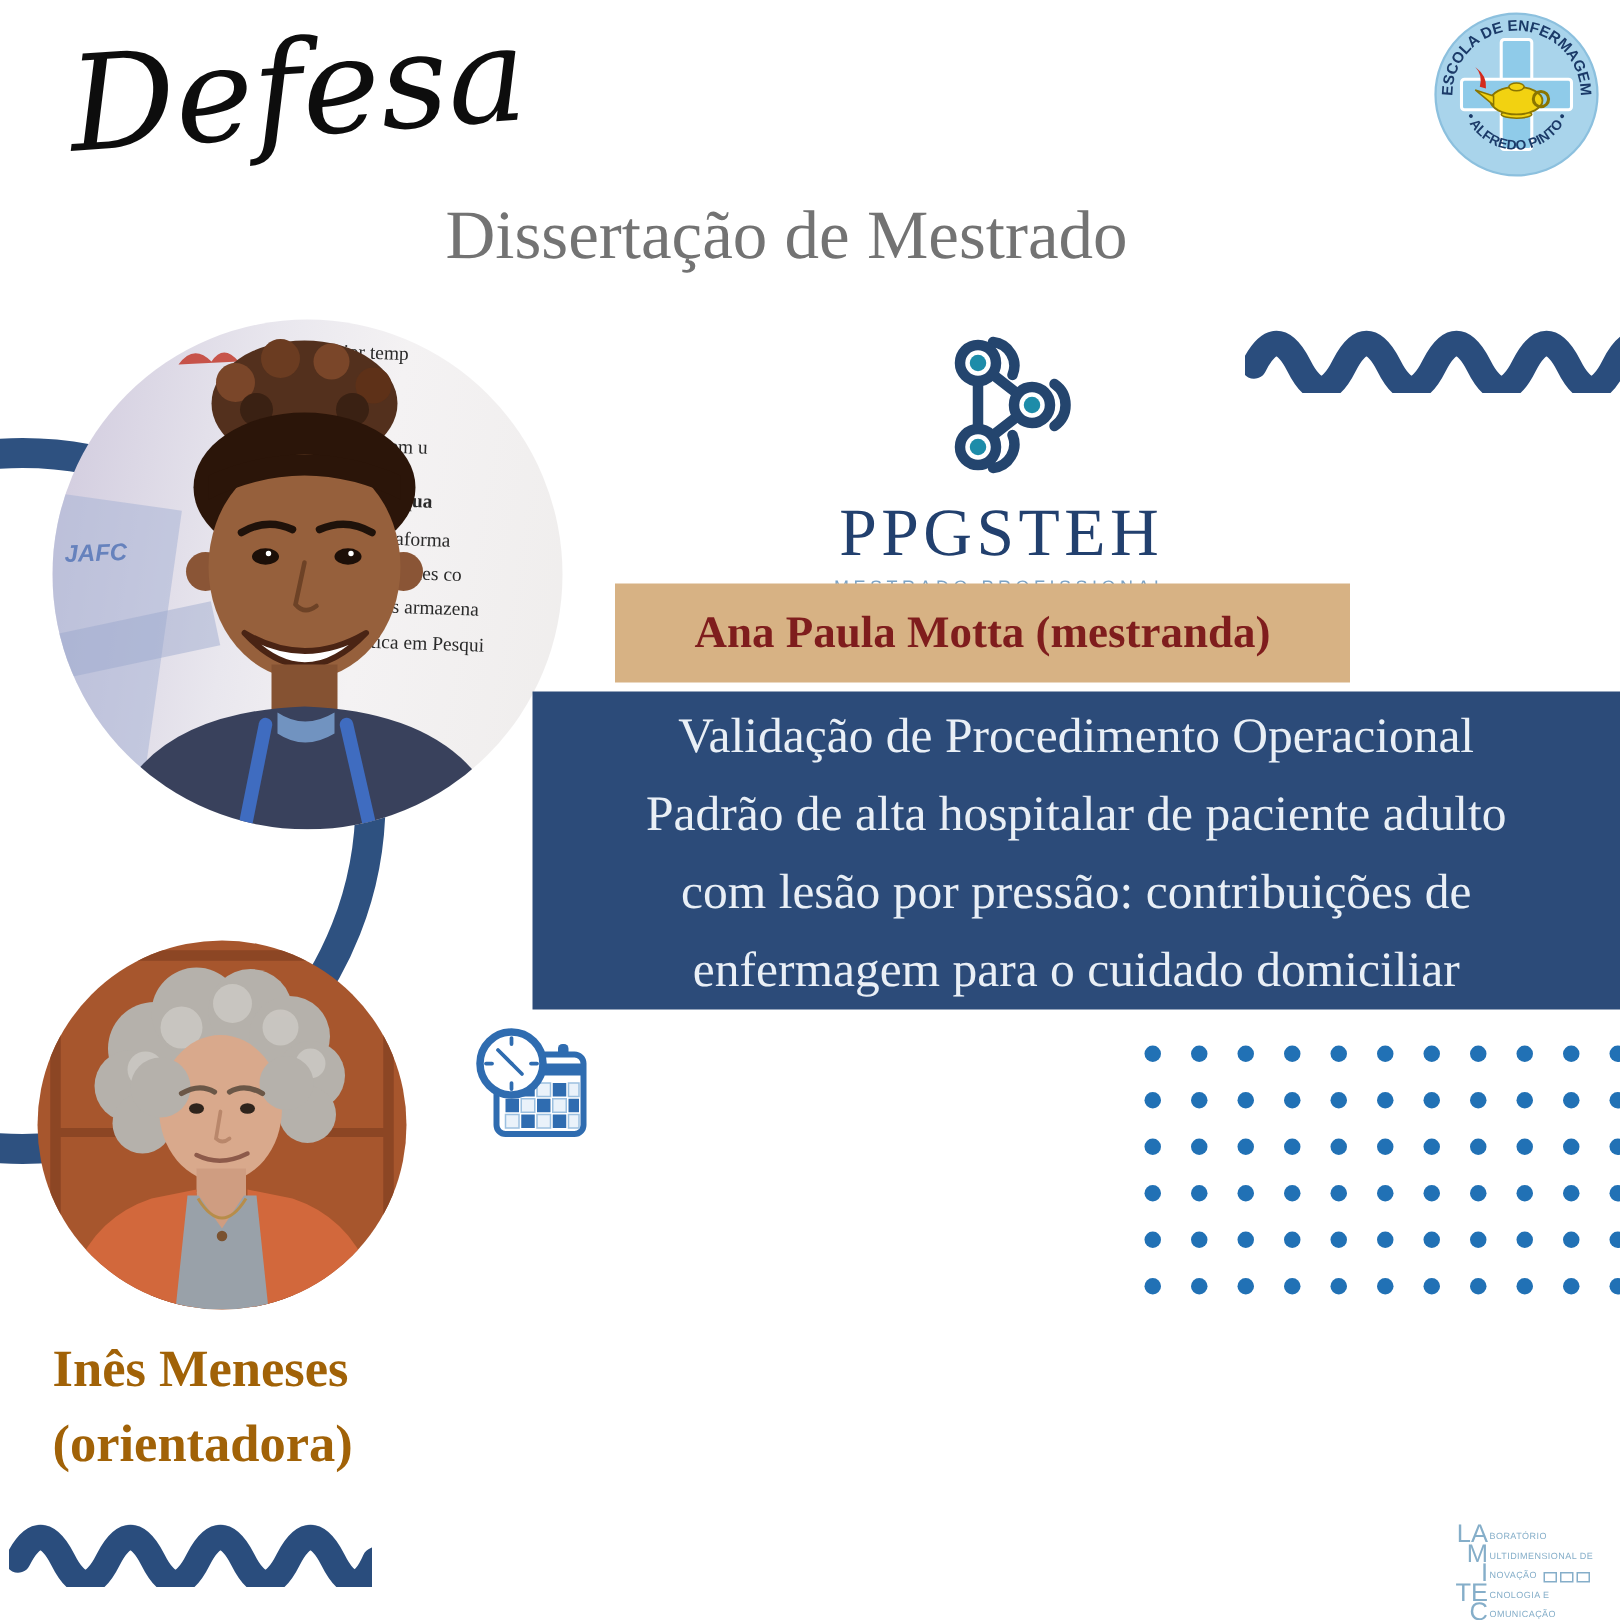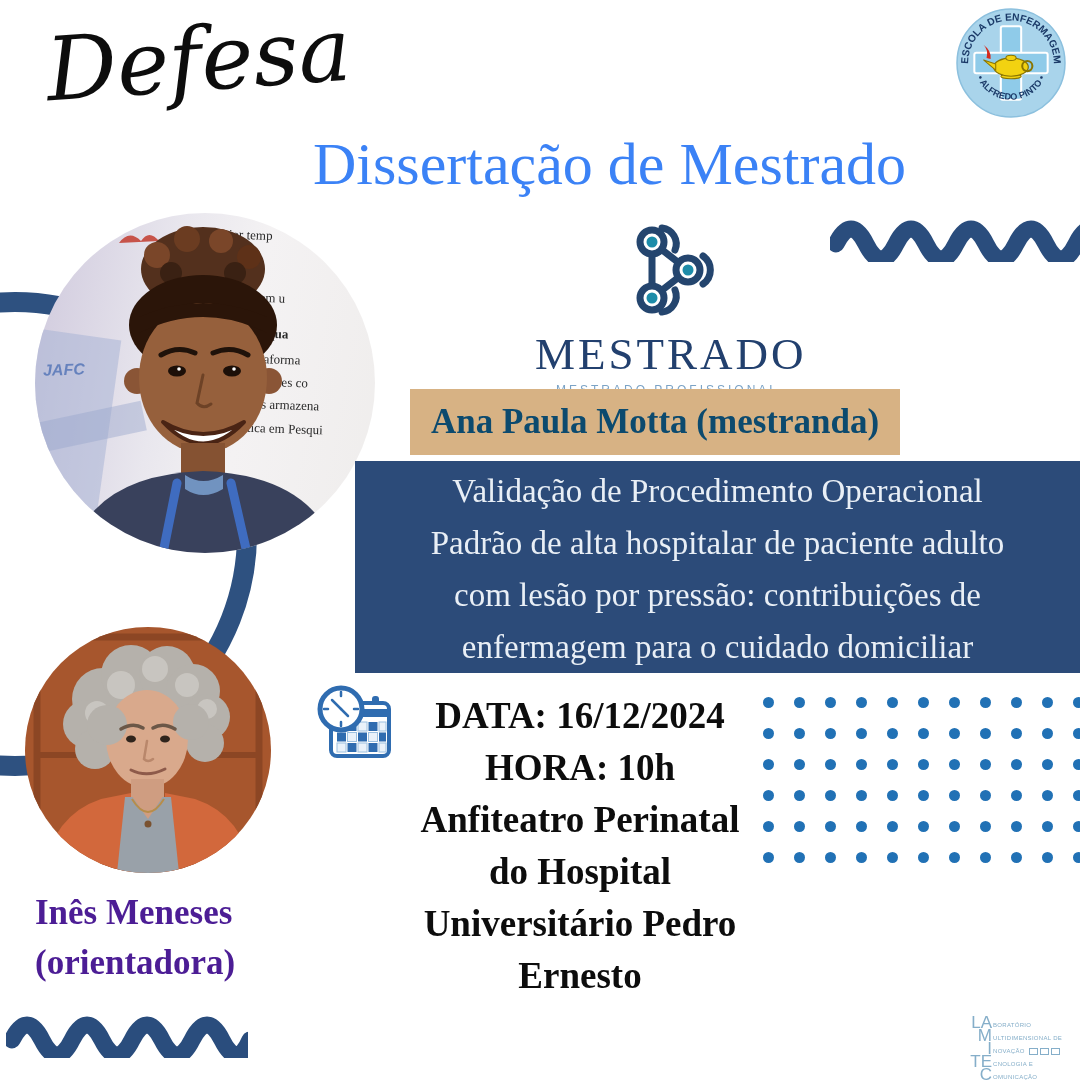--- a/index.html
+++ b/index.html
@@ -2,21 +2,21 @@
 <html><head>
 <meta charset="utf-8">
 <style>
   html,body{margin:0;padding:0;background:#888;}
   .poster{position:relative;width:1080px;height:1080px;background:#ffffff;overflow:hidden;
           font-family:"Liberation Serif",serif;margin:0 auto;}
 
   
   .script-title{position:absolute;left:46px;top:8px;font-family:"DejaVu Serif",serif;
     font-style:italic;font-size:88px;color:#0d0d0d;transform:rotate(-4deg);z-index:5;}
-  .main-title{position:absolute;left:313px;top:130px;font-size:60px;color:#3b82f6;z-index:4;white-space:nowrap;}
+  .main-title{position:absolute;left:297px;top:130px;font-size:46px;color:#737373;z-index:4;white-space:nowrap;}
 
   
   .ring-svg{position:absolute;left:0;top:0;z-index:1;}
   .wave{position:absolute;overflow:hidden;z-index:2;}
   .wave-tr{left:830px;top:206px;width:250px;height:56px;}
   .wave-bl{left:6px;top:1002px;width:242px;height:56px;}
   .dots-grid{position:absolute;left:753px;top:687px;display:grid;z-index:2;}
   .dot{width:11px;height:11px;border-radius:50%;background:#2171b5;}
 
   
@@ -42,33 +42,33 @@
   .frag:nth-child(6){left:192px;top:161px;}
   .frag:nth-child(7){left:198px;top:184px;}
   .frag:nth-child(8){left:204px;top:208px;}
   .jafc{position:absolute;left:8px;top:148px;font-family:"Liberation Sans",sans-serif;
         font-weight:bold;font-style:italic;font-size:16px;color:#1545a0;transform:rotate(-2deg);}
   .photo-svg{position:absolute;inset:0;}
 
   
   .student-banner{position:absolute;left:410px;top:389px;width:490px;height:66px;background:#d7b284;
     display:flex;align-items:center;justify-content:center;z-index:4;}
-  .student-banner .txt{font-size:35px;font-weight:bold;color:#0c4a6e;}
+  .student-banner .txt{font-size:30px;font-weight:bold;color:#7f1d1d;}
   .thesis-banner{position:absolute;left:355px;top:461px;width:725px;height:212px;background:#2c4b79;
     display:flex;align-items:flex-end;justify-content:center;z-index:4;}
   .thesis-banner .txt{font-size:33px;color:#e9eff6;text-align:center;line-height:52px;}
   .multiline{white-space:pre-line;}
 
   
   .datetime-icon{position:absolute;left:314px;top:682px;z-index:4;}
   .event-block{position:absolute;left:380px;top:690px;width:400px;text-align:center;z-index:4;
     font-weight:bold;color:#0d0d0d;font-size:37px;line-height:52px;}
 
   
-  .advisor{position:absolute;left:35px;top:888px;z-index:4;font-weight:bold;font-size:35px;line-height:50px;color:#4c1d95;}
+  .advisor{position:absolute;left:35px;top:888px;z-index:4;font-weight:bold;font-size:35px;line-height:50px;color:#a16207;}
 
   
   .lamtec{position:absolute;left:966px;top:992px;width:110px;z-index:4;margin-top:24px;}
   .lam-row{display:flex;align-items:flex-end;height:13px;}
   .lam-big{font-family:"Liberation Sans",sans-serif;font-size:17px;line-height:12px;color:#85aec9;width:26px;text-align:right;margin-right:1px;}
   .lam-small{font-family:"Liberation Sans",sans-serif;font-size:6px;line-height:7px;color:#85aec9;letter-spacing:.3px;white-space:nowrap;}
   .lam-icons{display:inline-flex;align-items:flex-end;margin-left:2px;}
   .lam-ic{display:inline-block;width:7px;height:5px;border:1px solid #85aec9;margin-left:2px;}
 </style>
 </head>
@@ -129,21 +129,21 @@
       </g>
       <g>
         <circle cx="34" cy="24" r="12" fill="#ffffff" stroke="#24456e" stroke-width="7"></circle>
         <circle cx="70" cy="52" r="12" fill="#ffffff" stroke="#24456e" stroke-width="7"></circle>
         <circle cx="34" cy="80" r="12" fill="#ffffff" stroke="#24456e" stroke-width="7"></circle>
         <circle cx="34" cy="24" r="5.5" fill="#1d8ca9"></circle>
         <circle cx="70" cy="52" r="5.5" fill="#1d8ca9"></circle>
         <circle cx="34" cy="80" r="5.5" fill="#1d8ca9"></circle>
       </g>
     </svg>
-    <div class="ppgsteh-acronym">MESTRADO</div>
+    <div class="ppgsteh-acronym">PPGSTEH</div>
     <div class="ppgsteh-subtitle">MESTRADO PROFISSIONAL</div>
   </div>
 
   <div class="photo photo1">
     <div class="frag-wrap">
         <span class="frag">maior temp</span>
         <span class="frag">JETIVO: des</span>
         <span class="frag">dades coorte em u</span>
         <span class="frag">DO: estudo qua</span>
         <span class="frag">co na plataforma</span>
@@ -225,28 +225,20 @@
         <line x1="27" y1="10" x2="27" y2="14"></line>
           <line x1="27" y1="40" x2="27" y2="44"></line>
         <line x1="10" y1="27" x2="14" y2="27"></line>
           <line x1="40" y1="27" x2="44" y2="27"></line>
         <line x1="27" y1="27" x2="18" y2="18"></line>
           <line x1="27" y1="27" x2="34" y2="34"></line>
       </g>
     </svg>
   </div>
 
-  <div class="event-block">
-    <div>DATA: 16/12/2024</div>
-    <div>HORA: 10h</div>
-    <div class="multiline">Anfiteatro Perinatal
-do Hospital
-Universitário Pedro
-Ernesto</div>
-  </div>
 
   <div class="dots-grid" style="grid-template-columns: repeat(11, 31px); grid-auto-rows: 31px; place-items: center;">
       <span class="dot"></span>
       <span class="dot"></span>
       <span class="dot"></span>
       <span class="dot"></span>
       <span class="dot"></span>
       <span class="dot"></span>
       <span class="dot"></span>
       <span class="dot"></span>

